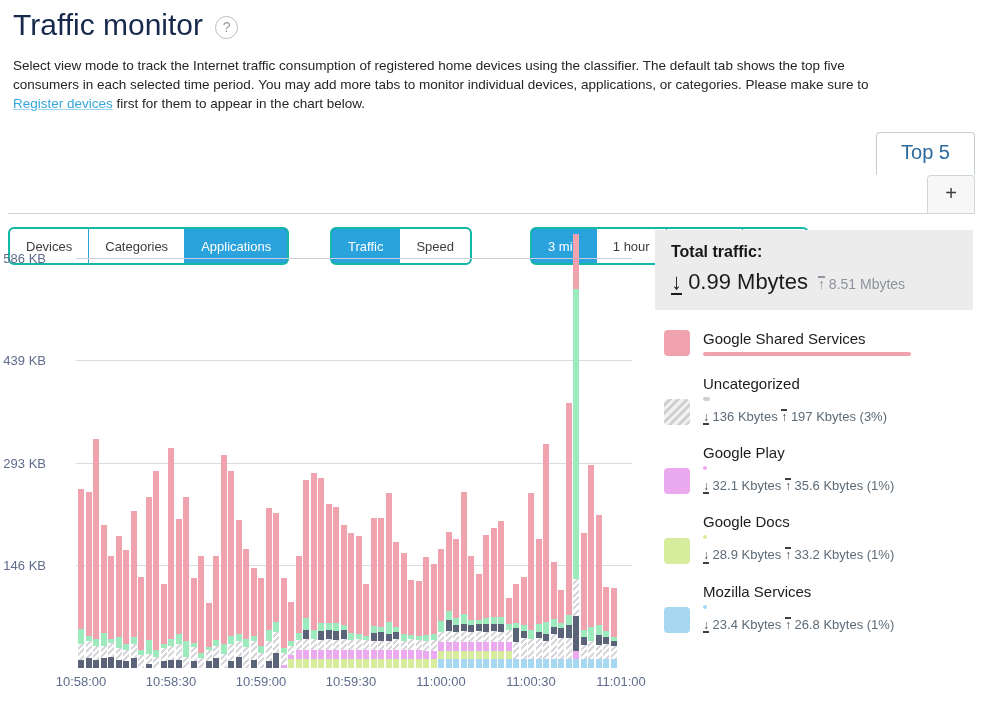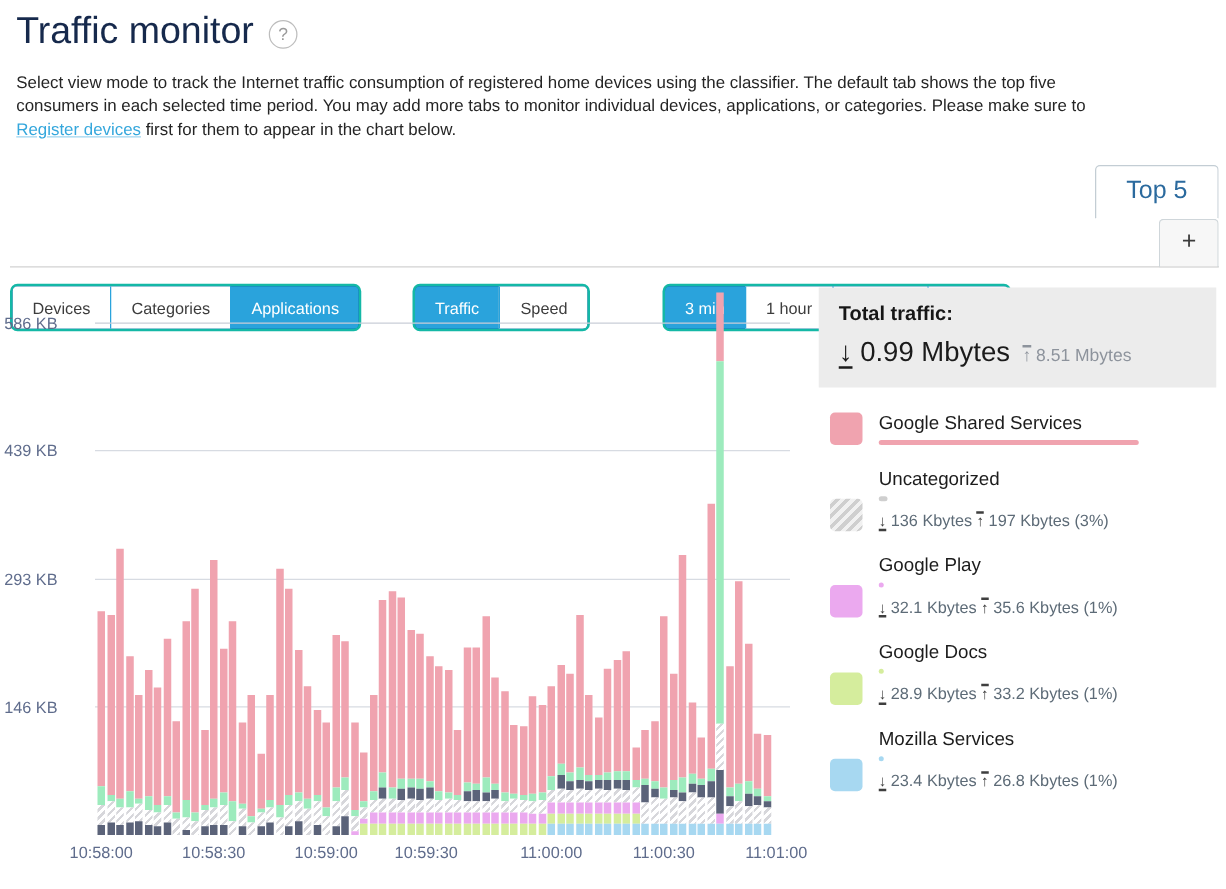--- a/index.html
+++ b/index.html
@@ -619,21 +619,21 @@
             <div class="seg-dk" style="height: 5.6px;"></div>
             <div class="seg-oa" style="height: 4.2px;"></div>
             <div class="seg-gs" style="height: 49px;"></div>
           </div>
         </div>
       </div>
     <div class="xlabs" id="xlabs">
         <div class="xlab" style="left: 5px;">10:58:00</div>
         <div class="xlab" style="left: 95px;">10:58:30</div>
         <div class="xlab" style="left: 185px;">10:59:00</div>
-        <div class="xlab" style="left: 265px;">10:59:30</div>
+        <div class="xlab" style="left: 275px;">10:59:30</div>
         <div class="xlab" style="left: 365px;">11:00:00</div>
         <div class="xlab" style="left: 455px;">11:00:30</div>
         <div class="xlab" style="left: 545px;">11:01:00</div>
       </div>
   </div>
 
   <div class="panel">
     <div class="totalbox">
       <div class="tlabel">Total traffic:</div>
       <div class="trow">

